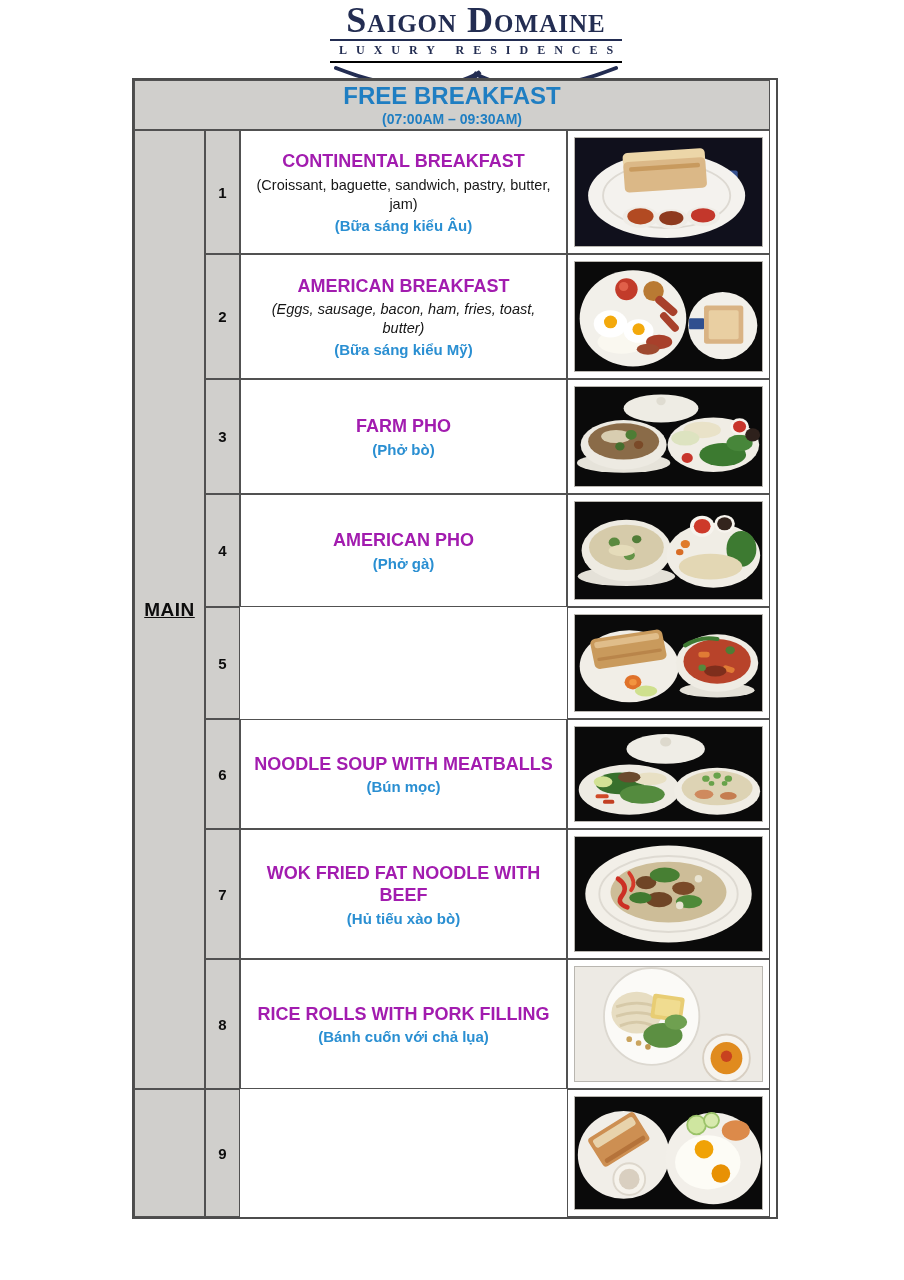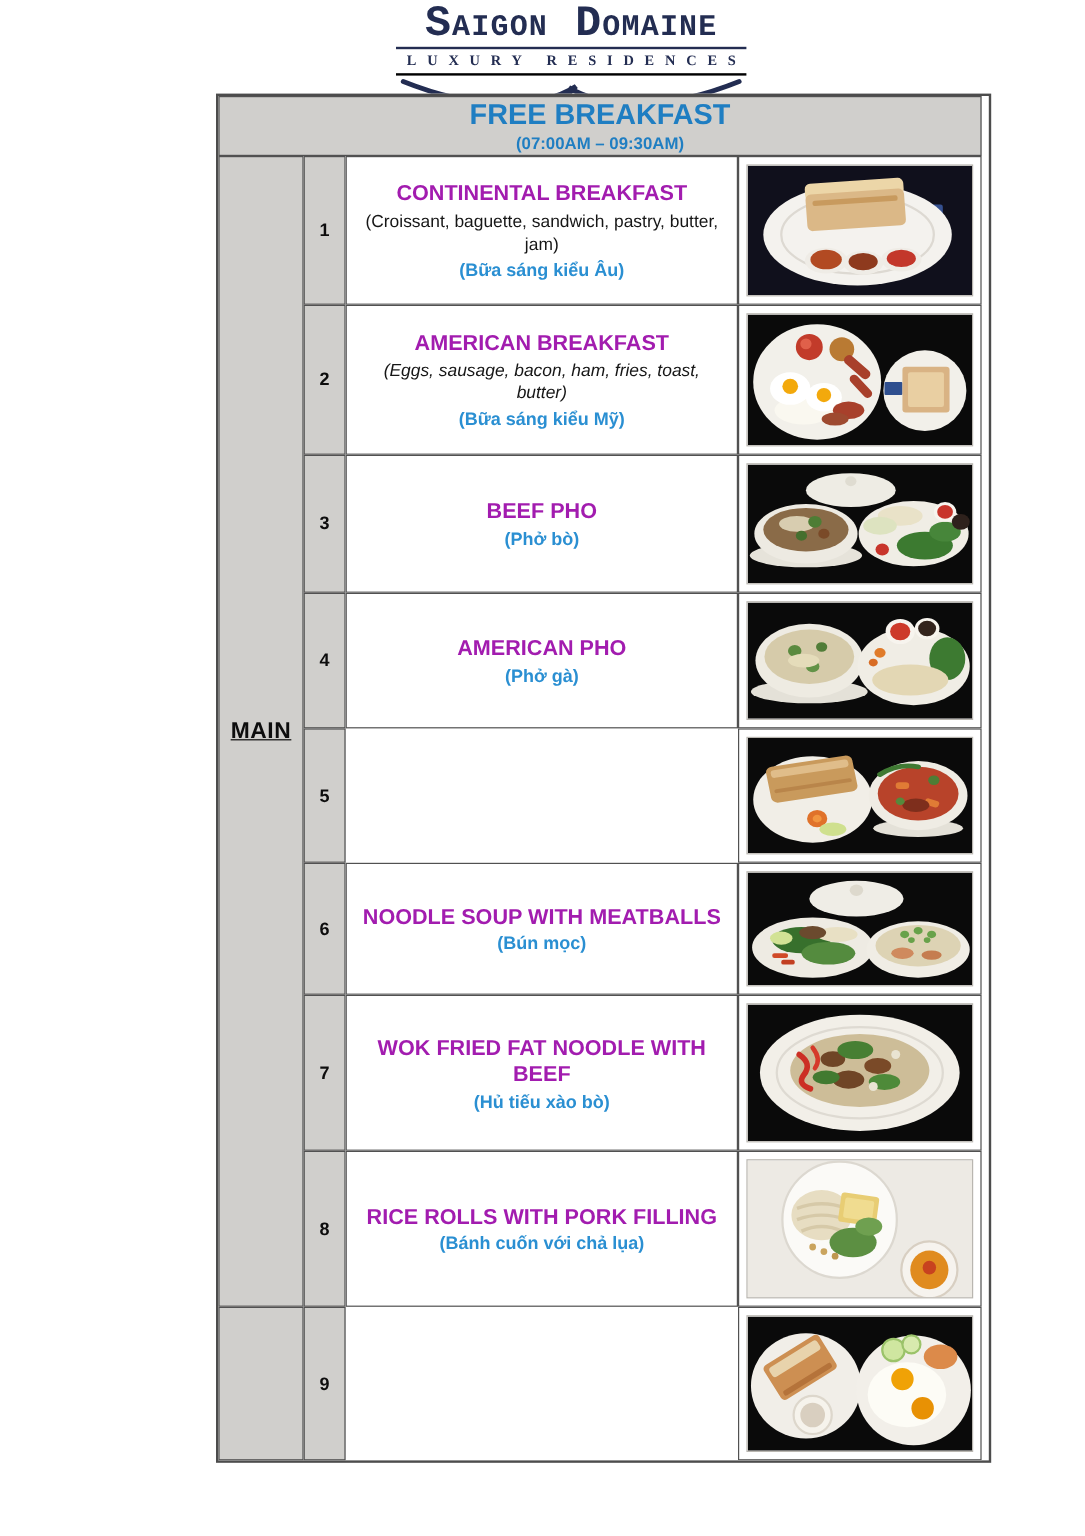--- a/index.html
+++ b/index.html
@@ -1,27 +1,27 @@
 <!DOCTYPE html>
 <html><head>
 <meta charset="utf-8">
 <style>
   html,body{margin:0;padding:0;}
   .page{position:relative;width:904px;height:1280px;background:#ffffff;font-family:"Liberation Sans",sans-serif;overflow:hidden;}
 
   
   .logo{position:absolute;left:330px;top:2px;width:292px;text-align:center;color:#232d52;}
-  .logo-title{font-family:Liberation Mono, monospace;font-variant:small-caps;font-weight:700;font-size:36px;line-height:1;letter-spacing:1px;white-space:nowrap;}
+  .logo-title{font-family:Liberation Serif, serif;font-variant:small-caps;font-weight:700;font-size:36px;line-height:1;letter-spacing:1px;white-space:nowrap;}
   .logo-sub{margin-top:1px;border-top:2px solid #232d52;border-bottom:2px solid #000000;padding:2px 0 3px 0;font-family:"Liberation Serif",serif;font-weight:700;font-size:12px;letter-spacing:9px;text-indent:9px;white-space:nowrap;}
   .logo-swoosh{margin-top:1px;}
 
   
   .menu-table{position:absolute;left:132px;top:78px;width:642px;border:2px solid #4c4c4c;background:#fff;
     display:grid;grid-template-columns:71px 35px 327px 203px;
-    grid-template-rows:50px 124px 125px 115px 113px 112px 110px 130px 130px 128px;margin-left:48px;}
+    grid-template-rows:50px 124px 125px 115px 113px 112px 110px 130px 130px 128px;}
   .cell{border:1px solid #515151;box-sizing:border-box;min-width:0;min-height:0;}
   .gray{background:#d0cfcc;}
   .header-cell{grid-column:1/5;grid-row:1;display:flex;flex-direction:column;align-items:center;justify-content:center;}
   .header-title{font-weight:bold;font-size:24px;color:#1f7ec2;line-height:1.1;}
   .header-time{font-weight:bold;font-size:14px;color:#1f7ec2;margin-top:2px;}
   .main-cell{grid-column:1;grid-row:2/10;display:flex;align-items:center;justify-content:center;font-weight:bold;font-size:19px;color:#0d0d0d;letter-spacing:0.5px;text-decoration:underline;}
   .empty-cell{grid-column:1;grid-row:10;}
   .num-cell{grid-column:2;display:flex;align-items:center;justify-content:center;font-weight:bold;font-size:15px;color:#0d0d0d;}
   .desc-cell{grid-column:3;background:#fff;display:flex;flex-direction:column;align-items:center;justify-content:center;text-align:center;padding:4px 10px;}
   .dish-title{font-weight:bold;font-size:18px;color:#a21caf;line-height:1.25;}
@@ -116,21 +116,21 @@
           <circle cx="158" cy="70" r="37" fill="#f2f0ea"></circle>
           <rect x="122" y="62" width="16" height="12" rx="1" fill="#2f4f8f"></rect>
           <rect x="138" y="48" width="42" height="42" rx="3" fill="#d9b384"></rect>
           <rect x="143" y="53" width="32" height="32" rx="2" fill="#e9cfa2"></rect>
         </svg>
       </div>
     </div>
 
     <div class="cell gray num-cell" style="grid-row:4">3</div>
     <div class="cell desc-cell" style="grid-row:4">
-      <div class="dish-title">BEEF PHO</div>
+      <div class="dish-title">FARM PHO</div>
 
       <div class="dish-viet">(Phở bò)</div>
     </div>
     <div class="cell photo-cell" style="grid-row:4">
       <div class="photo">
         <svg viewBox="0 0 200 120" preserveAspectRatio="none">
           <rect width="200" height="120" fill="#0a0a0a"></rect>
           <ellipse cx="92" cy="26" rx="40" ry="17" fill="#eeece4"></ellipse>
           <circle cx="92" cy="17" r="5" fill="#dfdcd1"></circle>
           <ellipse cx="52" cy="92" rx="50" ry="12" fill="#e6e3da"></ellipse>

